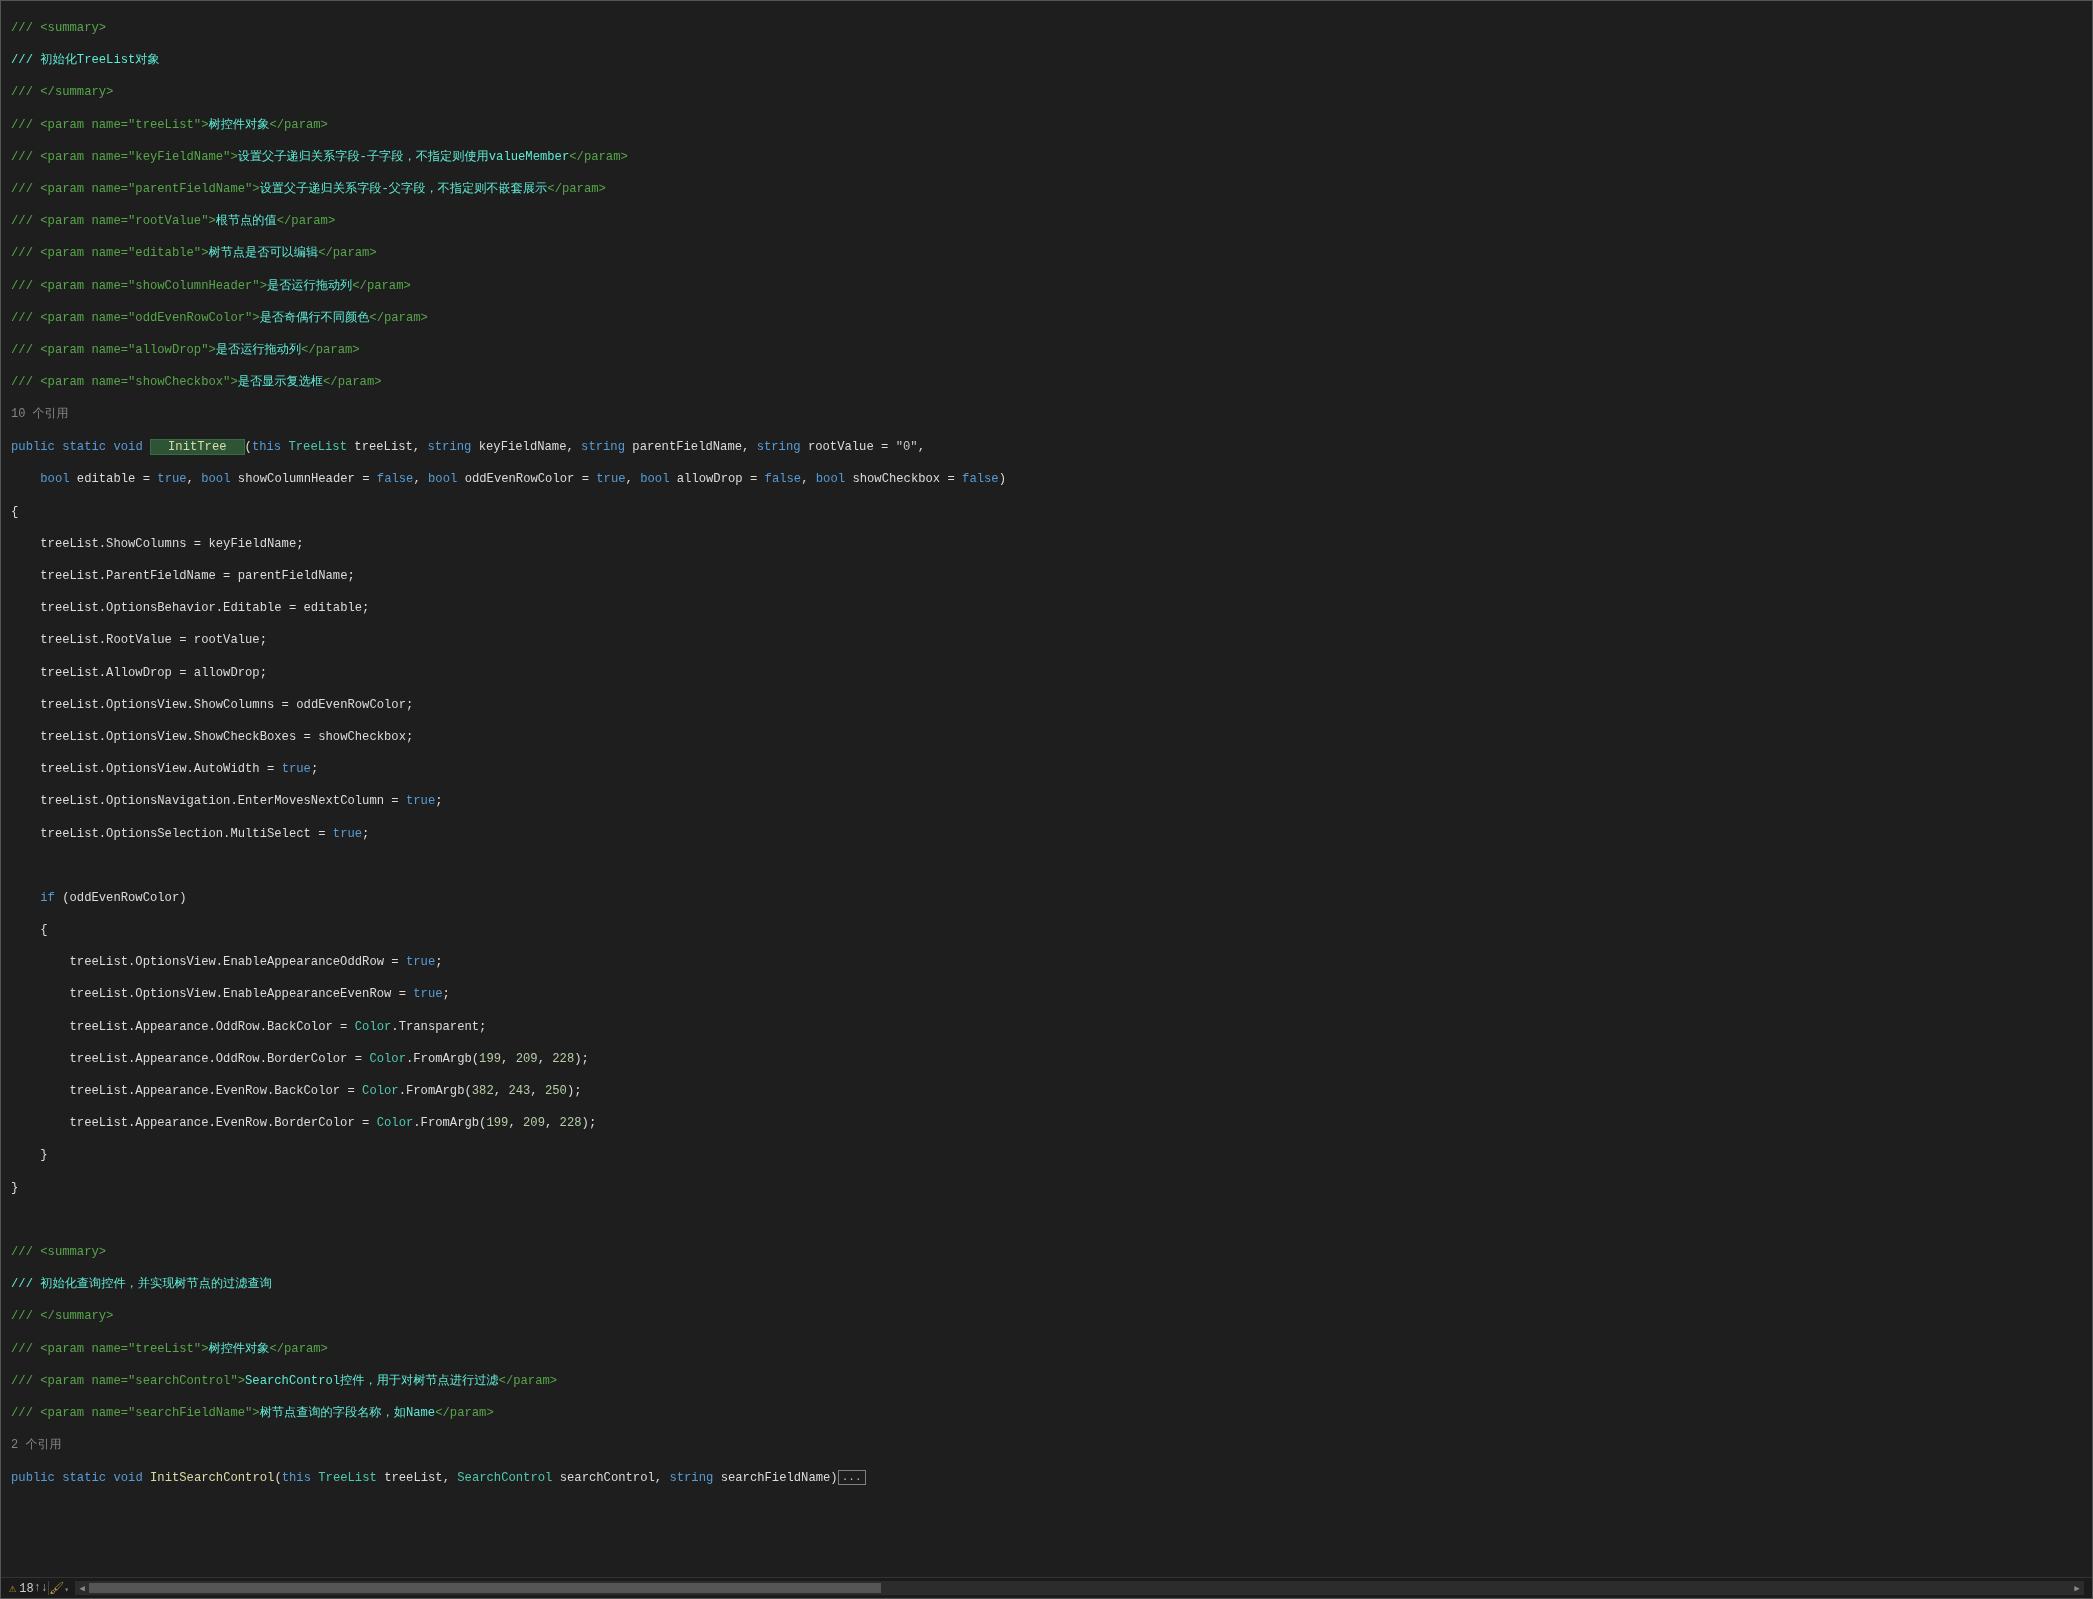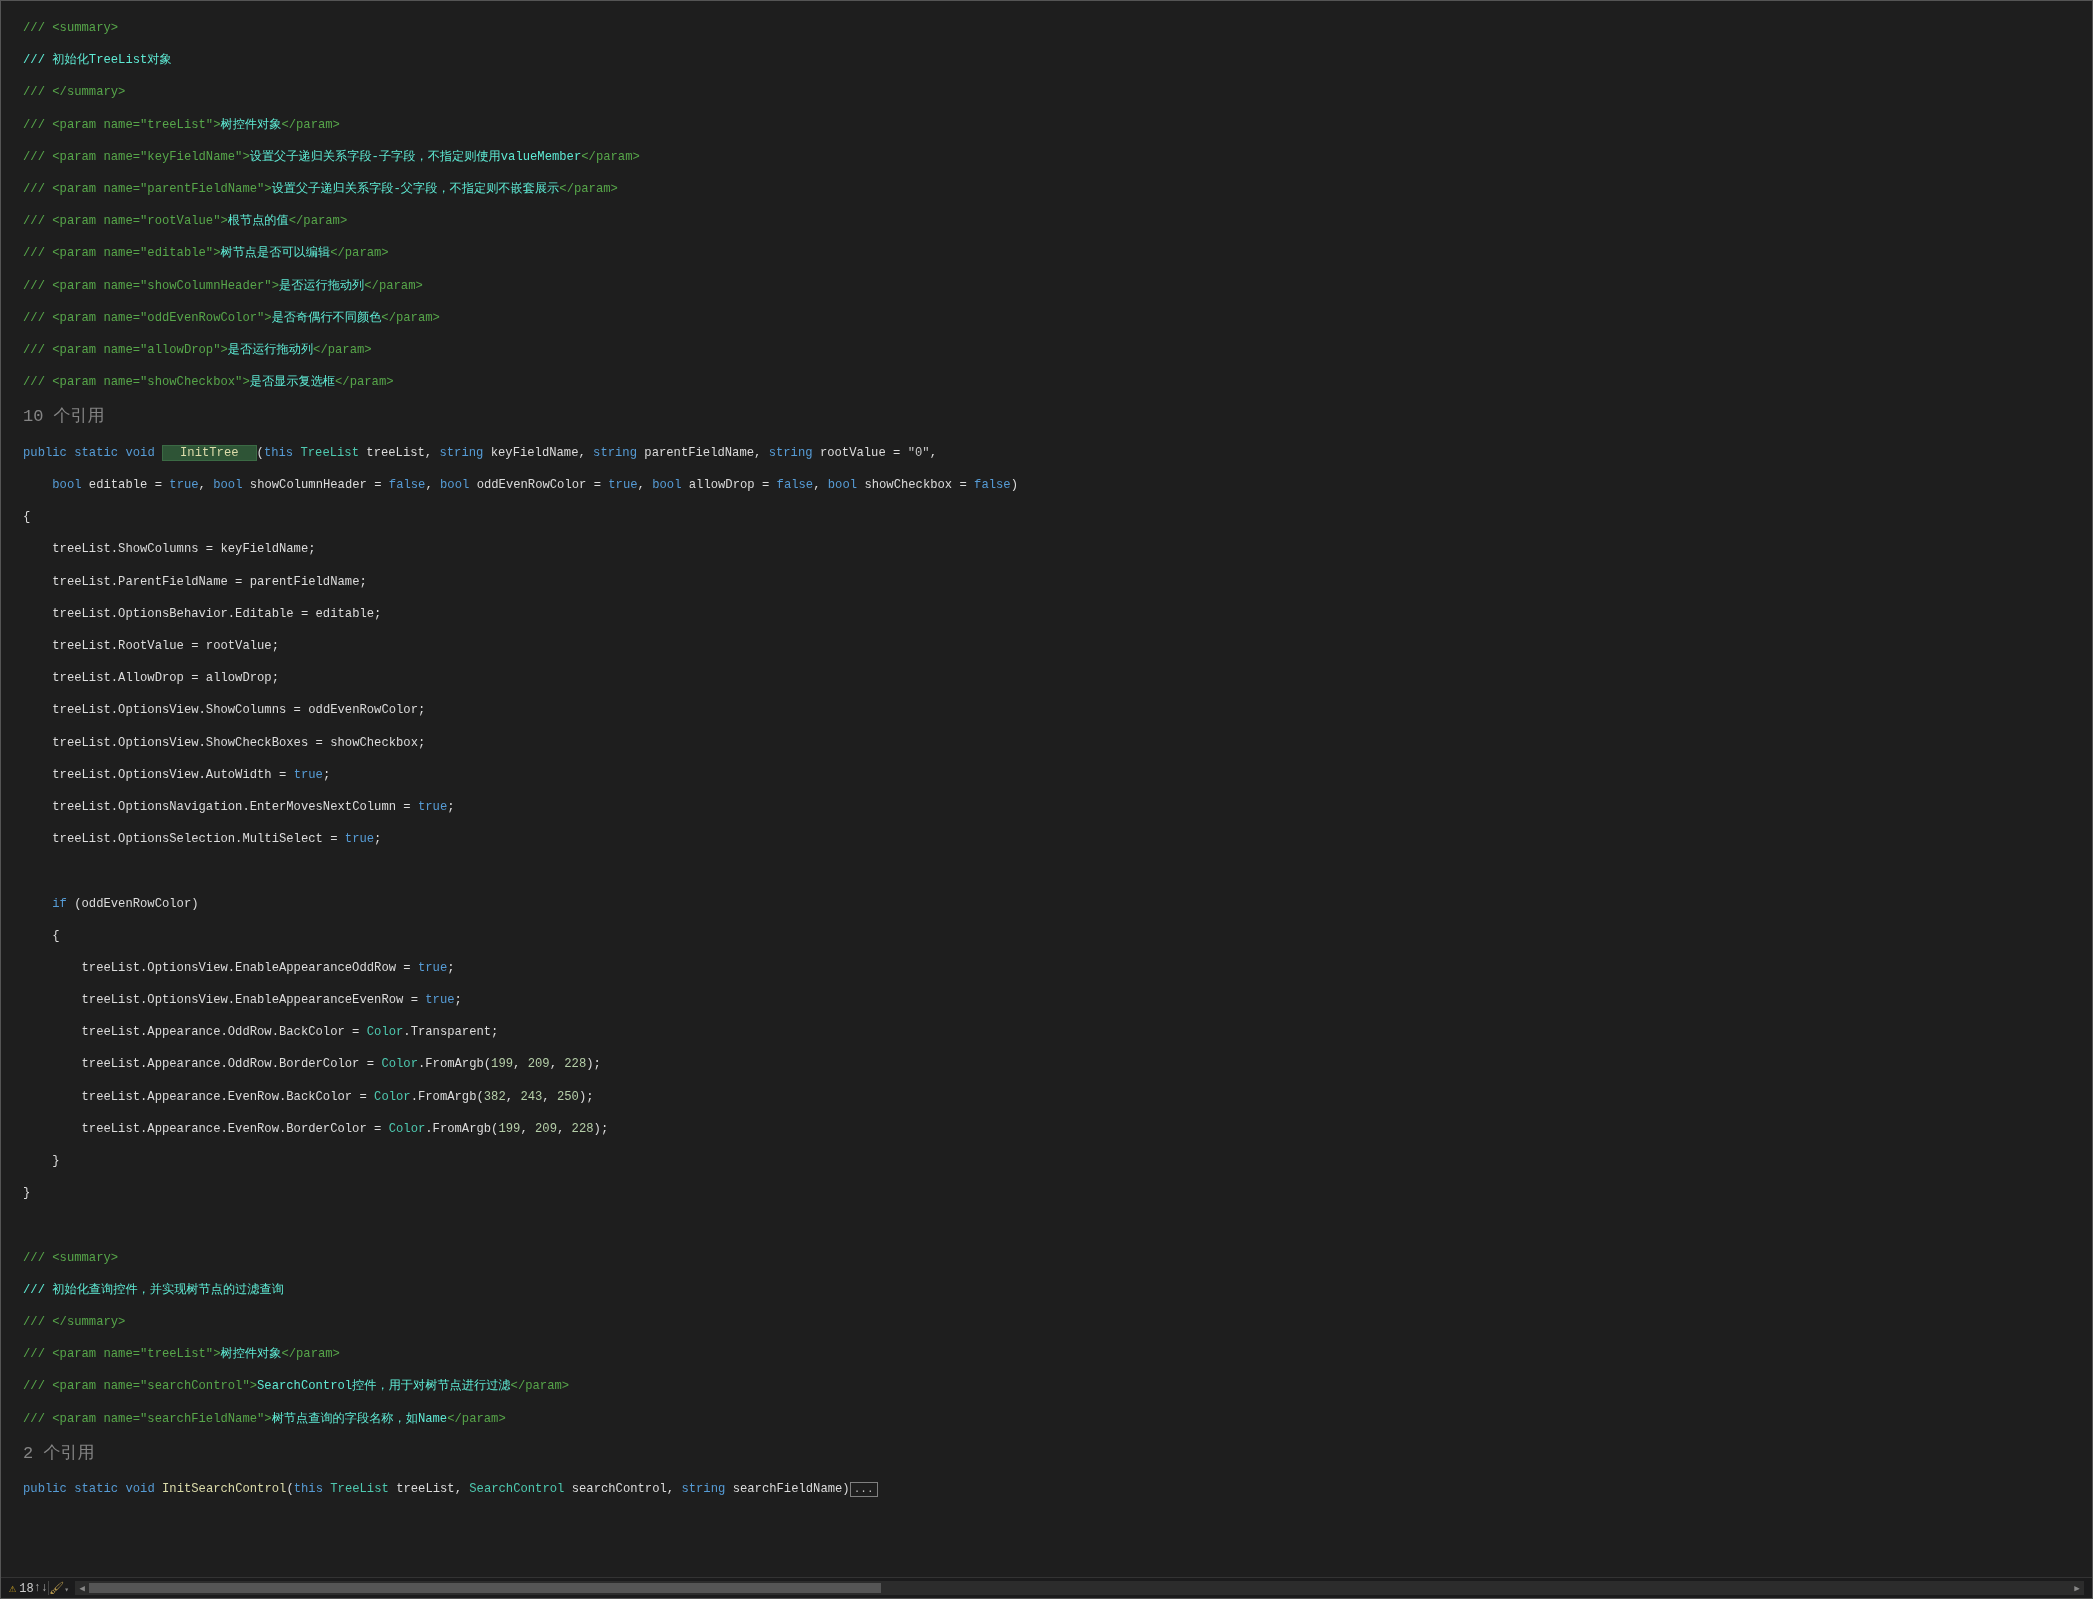--- a/index.html
+++ b/index.html
@@ -19,32 +19,32 @@
     height: calc(100% - 2px);
   }
   .editor {
     flex: 1;
     overflow: auto;
     padding: 3px 0 3px 10px;
     white-space: pre;
     line-height: 1.32;
     font-size: 12.2px;
   }
-  .ln { display:block;margin-left:12px; }
+  .ln { display:block; }
   .c-comment { color:#5eead4; }
   .c-comment-tag { color:#57A64A; }
   .c-string { color:#c8c8c8; }
   .c-kw { color:#569cd6; }
   .c-type { color:#4ec9b0; }
   .c-ident { color:#dcdcdc; }
   .c-method { color:#dcdcaa; }
   .c-method-hl { color:#dcdcaa; background:#2e5436; border:1px solid #3b6a44; padding:0 17px; }
   .c-num { color:#b5cea8; }
   .c-punct { color:#dcdcdc; }
-  .c-codelens { color:#858585; font-size:17px; }
+  .c-codelens { color:#858585; font-size:12px; }
   .collapsed-box {
     display:inline-block;
     border:1px solid #808080;
     color:#c0c0c0;
     padding:0 3px;
     font-size:11px;
     line-height:13px;
     vertical-align:middle;
   }
   .statusbar {

